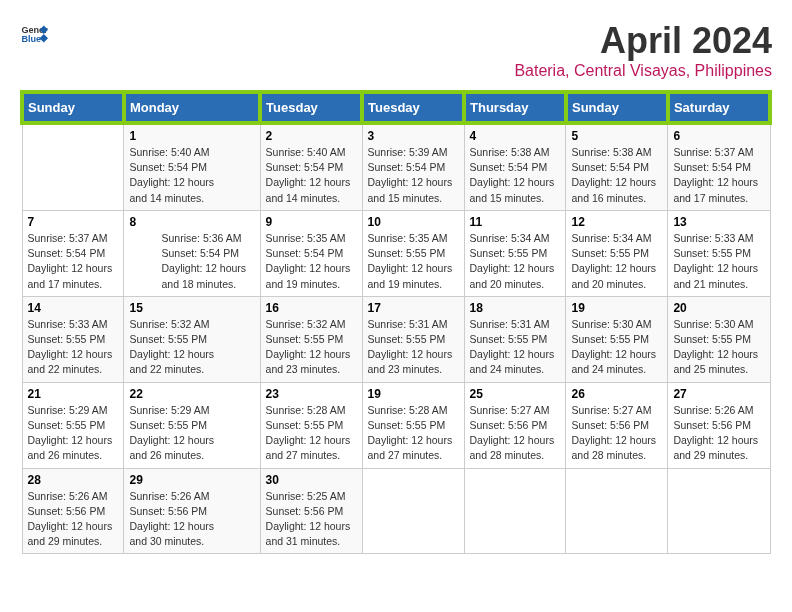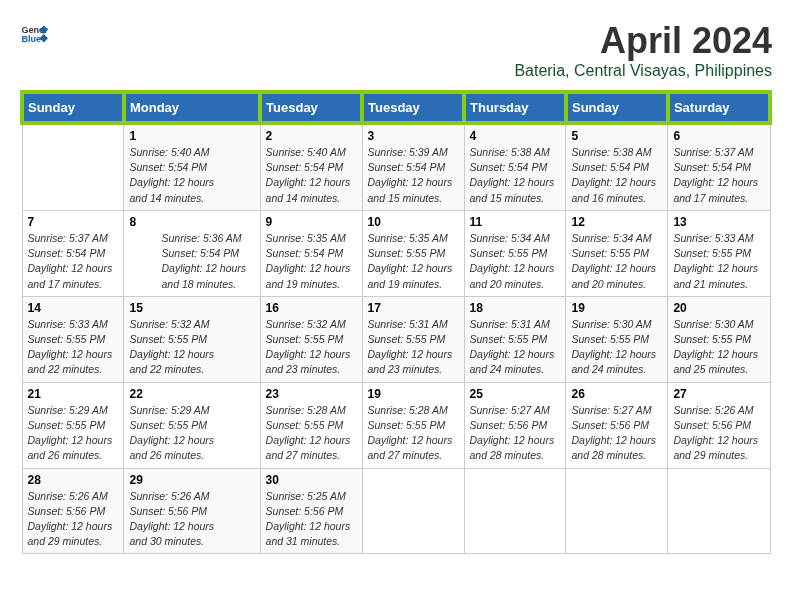--- a/index.html
+++ b/index.html
@@ -28,21 +28,21 @@
     .title-area {
       text-align: right;
     }
     .main-title {
       font-size: 36px;
       font-weight: bold;
       color: #333;
     }
     .subtitle {
       font-size: 16px;
-      color: #14532d;
+      color: #be185d;
     }
     table {
       width: 100%;
       border-collapse: collapse;
       font-size: 11px;
     }
     thead tr th {
       background-color: #2a6db5;
       color: #fff;
       padding: 6px 4px;
@@ -64,21 +64,20 @@
     .day-num {
       font-weight: bold;
       font-size: 12px;
       display: block;
       margin-bottom: 2px;
     }
     .day-info {
       font-size: 10.5px;
       color: #333;
       line-height: 1.45;
-      font-style: italic;
     }
     .empty-cell {
       background: #fff !important;
     }
   </style>
 </head>
 <body>
 
 <div class="header-area">
   <div class="logo">

